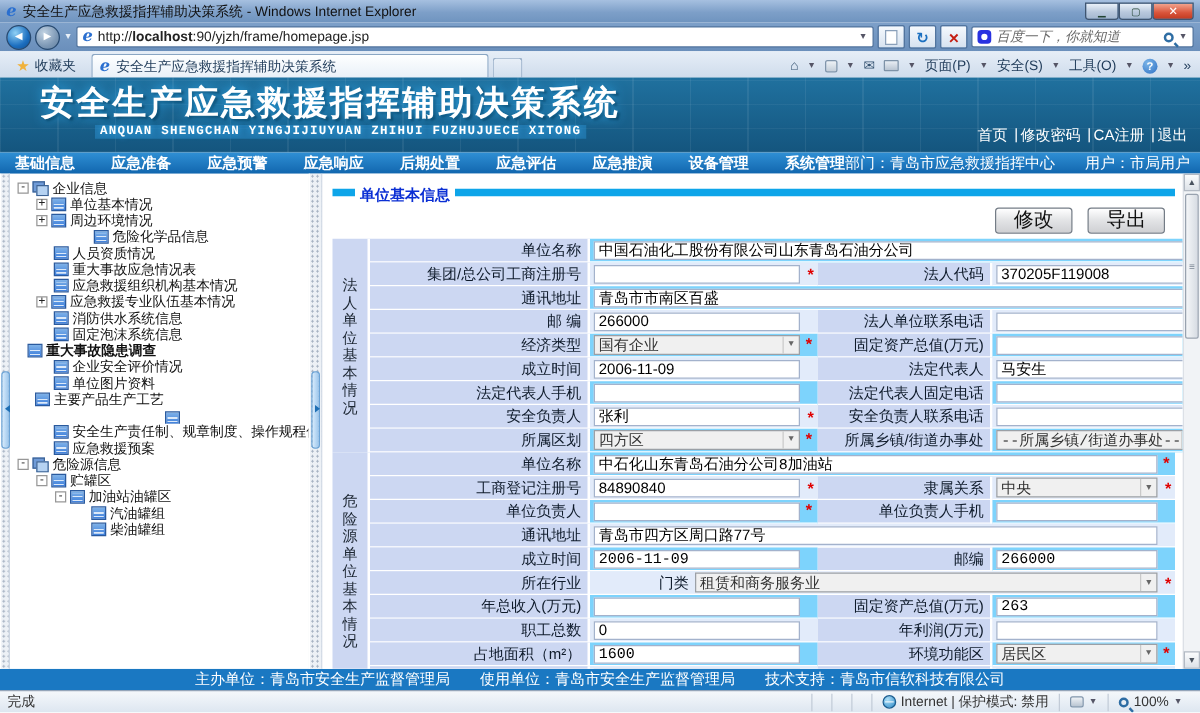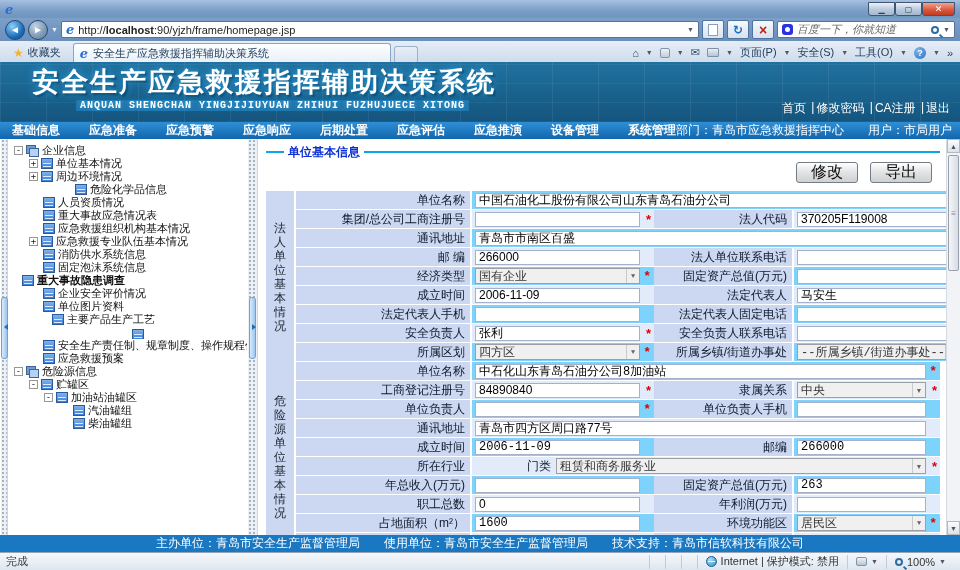--- a/index.html
+++ b/index.html
@@ -79,21 +79,21 @@
   .expander { width:9px; height:9px; flex:none; border:1px solid #979797; background:#fff; font-size:9px; line-height:7px; text-align:center; color:#222; font-family:"DejaVu Sans Mono",monospace; }
   .exp-spacer { width:11px; flex:none; }
   .ic-org { width:13px; height:12px; position:relative; flex:none; }
   .ic-org::before { content:""; position:absolute; left:0; top:0; width:8px; height:7px; background:#6f9bd8; border:1px solid #3d6395; }
   .ic-org::after { content:""; position:absolute; right:0; bottom:0; width:8px; height:7px; background:#b5d2f2; border:1px solid #3d6395; }
   .ic-table { width:12px; height:11px; flex:none; border:1px solid #2a5a9e; background:linear-gradient(#7fb2e8,#3d7edb); position:relative; }
   .ic-table::after { content:""; position:absolute; left:1px; right:1px; top:2px; height:6px;
     background:repeating-linear-gradient(0deg,#dce9f8 0 1px, transparent 1px 3px); }
 
   .main { flex:1; overflow:hidden; background:#fff; padding:4px 6px 0 8px; position:relative; }
-  .form-head { height:40px; position:relative; border-top:2px solid #0ea5e9; margin-top:8px; }
+  .form-head { height:40px; position:relative; border-top:6px solid #0ea5e9; margin-top:8px; }
   .sec-title { position:absolute; left:18px; top:-9px; background:#fff; padding:0 4px; color:#0b2fd4; font-weight:bold; font-size:12px; }
   .head-btns { position:absolute; right:8px; top:9px; display:flex; gap:12px; }
   .btn { width:62px; height:21px; border:1px solid #747c86; border-radius:3px; background:linear-gradient(#ffffff,#e4e5e7 45%,#cfd0d3); font-size:16px; display:flex; align-items:center; justify-content:center; color:#111; }
 
   .fgroup { display:flex; }
   .grp-label { width:30px; flex:none; background:#ccd7f2; border-right:2px solid #fff; display:flex; flex-direction:column; align-items:center; justify-content:center; font-size:12px; color:#1a2430; }
   .grp-label div { line-height:14px; }
   .grp-rows { flex:1; display:flex; flex-direction:column; }
   .frow { display:grid; height:19px; }
   .frow.pair { grid-template-columns:176px 182px 140px 1fr; }
@@ -126,20 +126,21 @@
   .gear-ic { width:11px; height:9px; background:linear-gradient(#eef2f6,#b9c5d2); border:1px solid #8095ab; border-radius:2px; }
   .sb-caret { font-size:7px; color:#556; }
 </style>
 </head>
 <body>
 
 <div class="window">
 
   <div class="titlebar">
     <span class="ie-e">e</span>
+    <span>安全生产应急救援指挥辅助决策系统 - Windows Internet Explorer</span>
     <div class="win-btns">
       <div class="win-btn">▁</div>
       <div class="win-btn">▢</div>
       <div class="win-btn close">✕</div>
     </div>
   </div>
 
   <div class="navbar">
     <div class="nav-circle nav-back">◄</div>
     <div class="nav-circle nav-fwd">►</div>
@@ -286,21 +287,21 @@
         <div class="tree-row" style="padding-left: 21px;">
           <span class="exp-spacer"></span>
           <span class="ic-table"></span>
           <span>企业安全评价情况</span>
         </div>
         <div class="tree-row" style="padding-left: 21px;">
           <span class="exp-spacer"></span>
           <span class="ic-table"></span>
           <span>单位图片资料</span>
         </div>
-        <div class="tree-row" style="padding-left: 6px; margin-left: 24px;">
+        <div class="tree-row" style="padding-left: 6px;">
           <span class="exp-spacer"></span>
           <span class="ic-table"></span>
           <span>主要产品生产工艺</span>
         </div>
         <div class="tree-row" style="padding-left: 21px; flex-direction: column;">
           <span class="exp-spacer"></span>
           <span class="ic-table"></span>
           <span>原料、中间产物、产品、废弃物信息</span>
         </div>
         <div class="tree-row" style="padding-left: 21px;">

